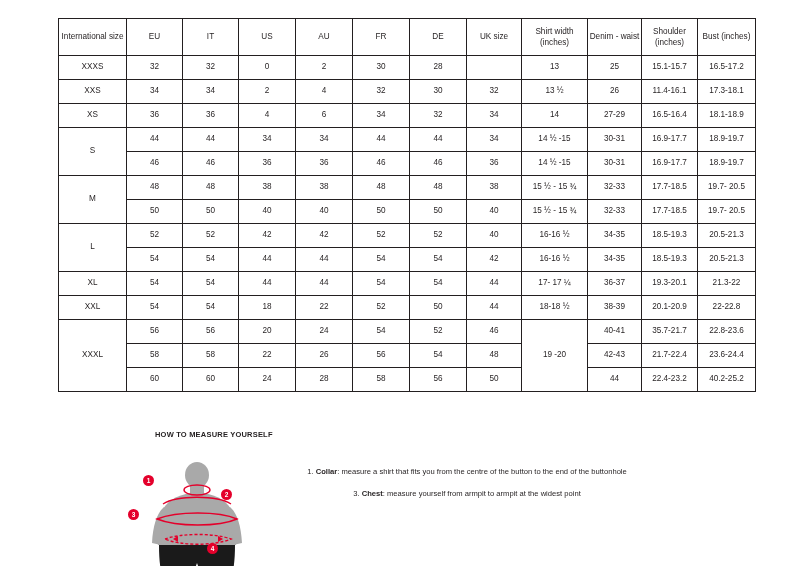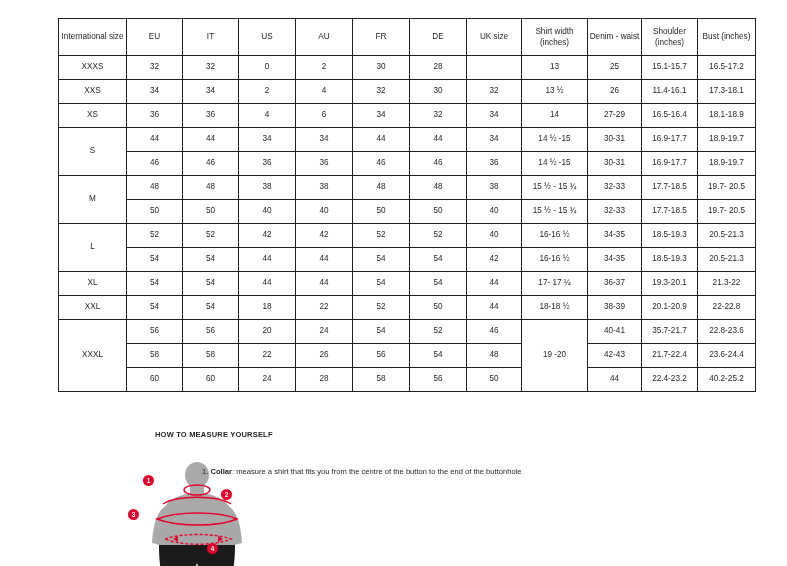--- a/index.html
+++ b/index.html
@@ -87,20 +87,21 @@
     position: absolute;
     left: 47px;
     top: 18px;
     width: 530px;
   }
   .measure-list .m-item {
     font-size: 7.6px;
     color: #231f20;
     margin-bottom: 12.5px;
     line-height: 1.2;
+    text-align: center;
   }
   .measure-list .m-item b {
     font-weight: bold;
   }
 
   
   .figure {
     position: absolute;
     left: -48px;
     top: 10px;
@@ -385,17 +386,18 @@
           <path d="M116 80 l-5 -3 l0 6 Z" fill="#e4002b"></path>
         </svg>
         <div class="badge badge-1">1</div>
         <div class="badge badge-2">2</div>
         <div class="badge badge-3">3</div>
         <div class="badge badge-4">4</div>
       </div>
 
       <div class="measure-list" id="measure-list">
           <div class="m-item">1. <b>Collar</b>: measure a shirt that fits you from the centre of the button to the end of the buttonhole</div>
+          <div class="m-item">3. <b>Chest</b>: measure yourself from armpit to armpit at the widest point</div>
         </div>
     </div>
   </div>
 
 </div>
 
 </body></html>

